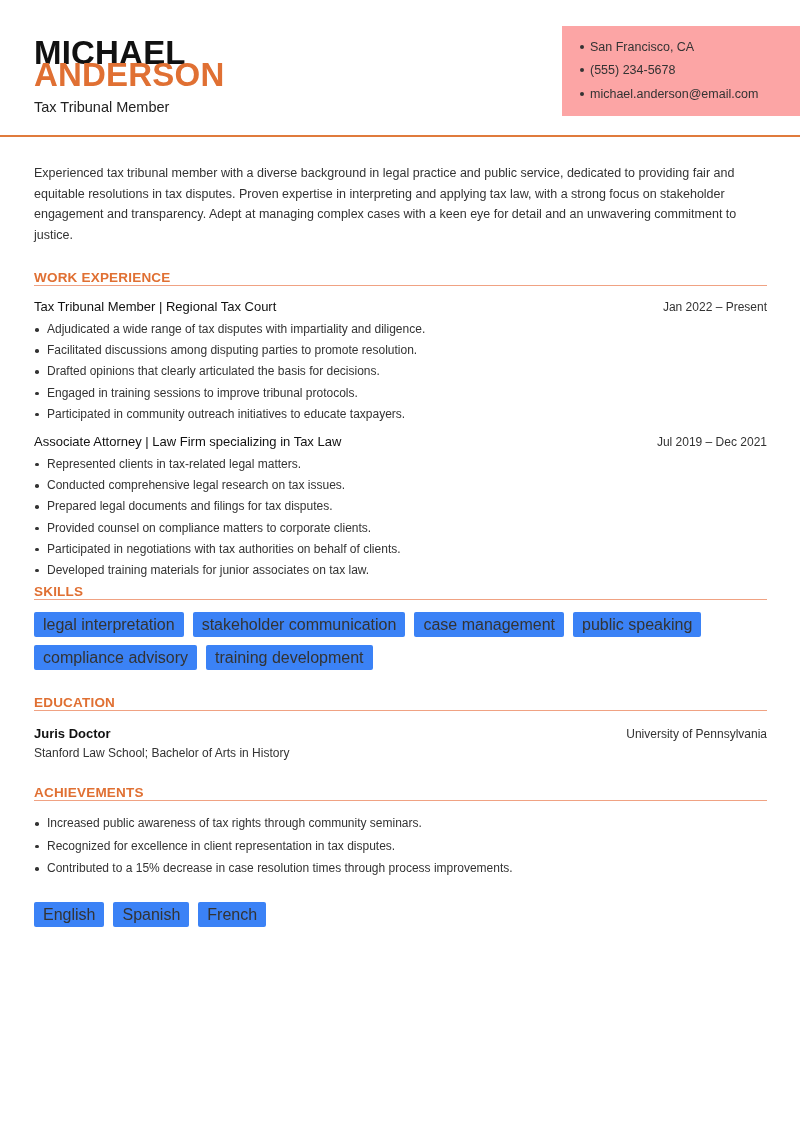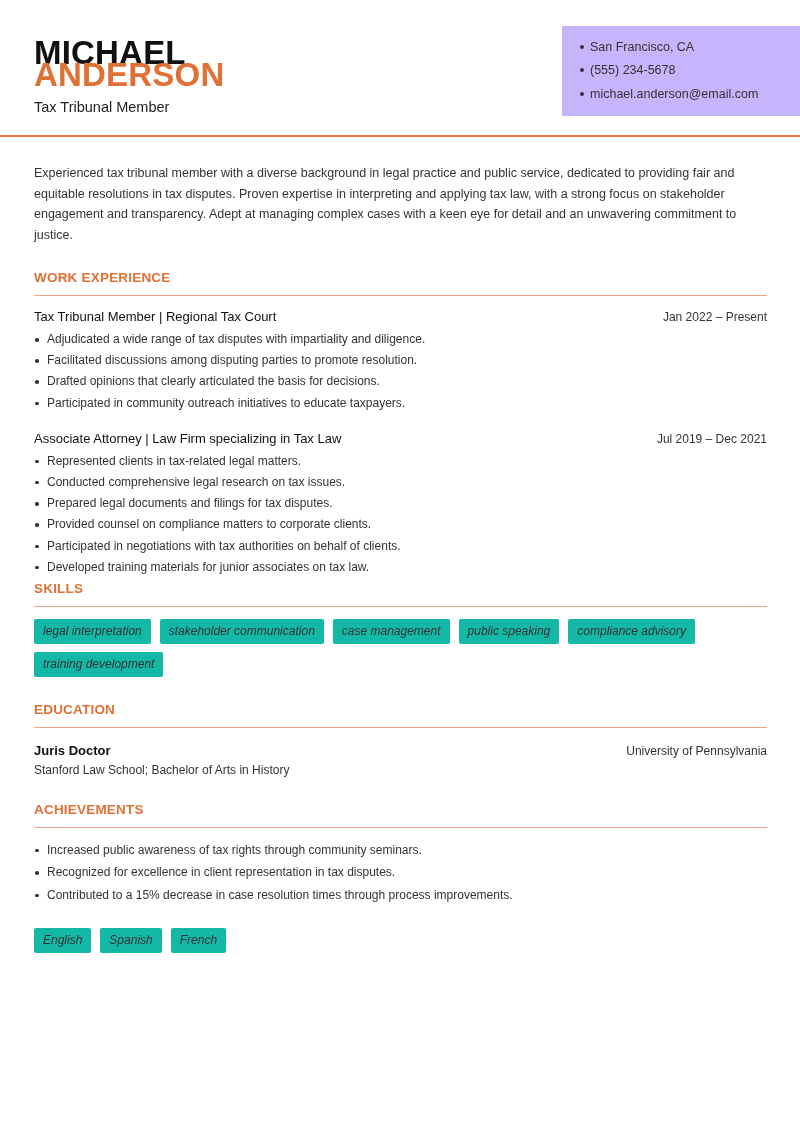--- a/index.html
+++ b/index.html
@@ -2,35 +2,35 @@
 <html><head>
 <meta charset="utf-8">
 <style>
   * { box-sizing: border-box; margin: 0; padding: 0; }
   html, body { width: 800px; height: 1130px; background: #ffffff; }
   body { font-family: "Liberation Sans", "DejaVu Sans", sans-serif; color: #333; position: relative; }
   .header { position: relative; height: 137px; border-bottom: 2px solid #e07b3c; }
   .name-first { position: absolute; left: 34px; top: 22px; font-size: 33px; font-weight: 700; color: #111; letter-spacing: 0.2px; line-height: 38px; margin-top: 12px; }
   .name-last { position: absolute; left: 34px; top: 56px; font-size: 33px; font-weight: 700; color: #e07033; letter-spacing: 0.2px; line-height: 38px; }
   .job-title { position: absolute; left: 34px; top: 99px; font-size: 14.5px; color: #222; }
-  .contact { position: absolute; left: 562px; top: 26px; width: 238px; height: 90px; background: #c4b5fd; padding: 9px 0 0 18px; }
+  .contact { position: absolute; left: 562px; top: 26px; width: 238px; height: 90px; background: #fca5a5; padding: 9px 0 0 18px; }
   .contact-item { display: flex; align-items: center; font-size: 12.5px; color: #333; height: 23.5px; }
   .contact-item .dot { width: 4px; height: 4px; border-radius: 50%; background: #333; margin-right: 6px; flex-shrink: 0; }
   .content { position: absolute; left: 34px; top: 137px; width: 733px; }
   .summary { margin-top: 26px; font-size: 12.5px; line-height: 20.5px; color: #333; }
-  .section-title { font-size: 13.5px; font-weight: 700; color: #e07033; letter-spacing: 0.2px; padding-bottom: 10px; border-bottom: 1.5px solid #f0a283; }
+  .section-title { font-size: 13.5px; font-weight: 700; color: #e07033; letter-spacing: 0.2px; border-bottom: 1.5px solid #f0a283; }
   .job { margin-top: 13px; }
   .job-head { display: flex; justify-content: space-between; align-items: baseline; }
   .job-role { font-size: 13px; font-weight: 400; color: #111; }
   .job-date { font-size: 12px; color: #333; }
   ul.bullets { list-style: none; margin-top: 8px; }
   ul.bullets li { position: relative; padding-left: 13px; font-size: 12px; color: #333; height: 21.2px; line-height: 15px; }
   ul.bullets li::before { content: ""; position: absolute; left: 1px; top: 6px; width: 3.5px; height: 3.5px; border-radius: 50%; background: #333; }
   .tags { display: flex; flex-wrap: wrap; gap: 8px 9px; margin-top: 12px; }
-  .tag { background: #14b8a6; font-size: 12px; color: #333; padding: 0 9px; height: 25px; line-height: 25px; border-radius: 2px; font-style: italic; }
+  .tag { background: #3b82f6; font-size: 16px; color: #333; padding: 0 9px; height: 25px; line-height: 25px; border-radius: 2px; }
   .edu-head { display: flex; justify-content: space-between; align-items: baseline; margin-top: 15px; gap: 19px; }
   .edu-degree { font-size: 13px; font-weight: 700; color: #111; }
   .edu-school-right { font-size: 12px; color: #333; }
   .edu-detail { font-size: 12px; color: #333; margin-top: 5px; }
 </style>
 </head>
 <body>
 
 <div class="header">
   <div class="name-first">MICHAEL</div>
@@ -60,25 +60,26 @@
 
     <div class="job">
       <div class="job-head">
         <span class="job-role">Tax Tribunal Member | Regional Tax Court</span>
         <span class="job-date">Jan 2022 – Present</span>
       </div>
       <ul class="bullets">
         <li>Adjudicated a wide range of tax disputes with impartiality and diligence.</li>
         <li>Facilitated discussions among disputing parties to promote resolution.</li>
         <li>Drafted opinions that clearly articulated the basis for decisions.</li>
+        <li>Engaged in training sessions to improve tribunal protocols.</li>
         <li>Participated in community outreach initiatives to educate taxpayers.</li>
       </ul>
     </div>
 
-    <div class="job" style="margin-top:14px">
+    <div class="job" style="margin-top:6px">
       <div class="job-head">
         <span class="job-role">Associate Attorney | Law Firm specializing in Tax Law</span>
         <span class="job-date">Jul 2019 – Dec 2021</span>
       </div>
       <ul class="bullets">
         <li>Represented clients in tax-related legal matters.</li>
         <li>Conducted comprehensive legal research on tax issues.</li>
         <li>Prepared legal documents and filings for tax disputes.</li>
         <li>Provided counsel on compliance matters to corporate clients.</li>
         <li>Participated in negotiations with tax authorities on behalf of clients.</li>

